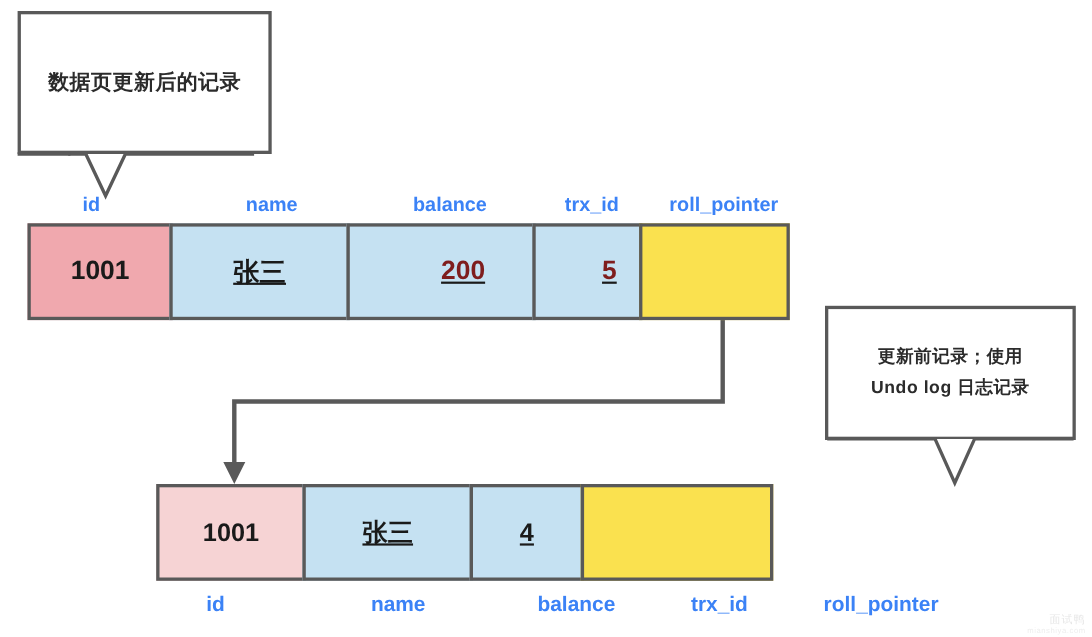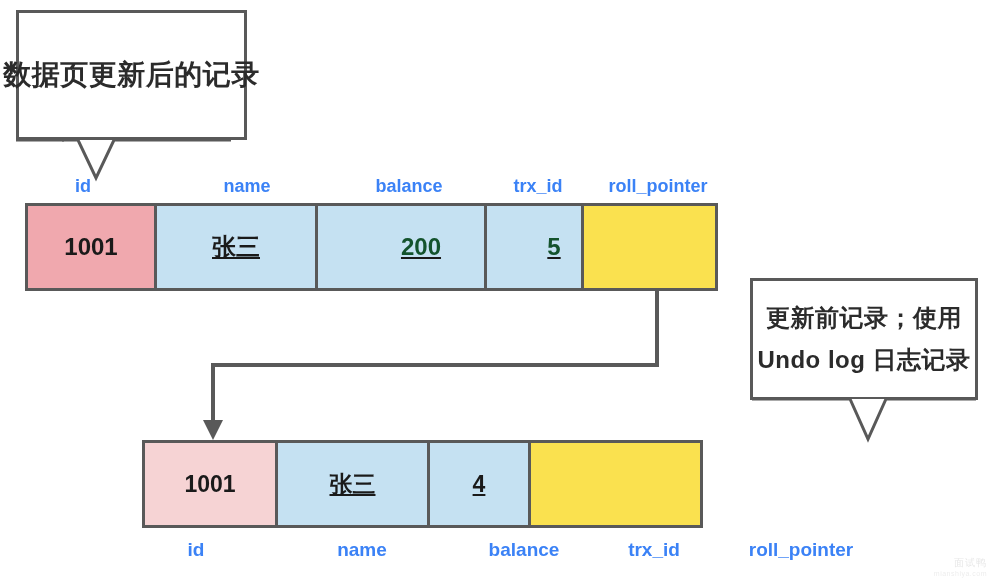--- a/index.html
+++ b/index.html
@@ -27,24 +27,24 @@
   }
   .callout-line {
     font-weight: bold;
     color: #2b2b2b;
     white-space: nowrap;
     letter-spacing: 0.5px;
   }
   .callout-tail { position: absolute; z-index: 6; overflow: visible; }
 
   #callout-top { left: 16px; top: 10px; width: 231px; height: 130px; }
-  #callout-top .callout-line { font-size: 28px; }
+  #callout-top .callout-line { font-size: 19px; }
 
   #callout-right { left: 750px; top: 278px; width: 228px; height: 122px; }
-  #callout-right .callout-line { font-size: 24px; line-height: 1.75; }
+  #callout-right .callout-line { font-size: 16px; line-height: 1.75; }
 
   
   .record-row {
     position: absolute;
     display: flex;
     z-index: 3;
   }
   .cell {
     border: 3px solid #595959;
     display: flex;
@@ -52,21 +52,21 @@
     justify-content: center;
     font-weight: bold;
     color: #1a1a1a;
     margin-right: -3px;
   }
   .cell:last-child { margin-right: 0; }
   .cell.c-id-dark   { background: #f0a8ae; }
   .cell.c-id-light  { background: #f6d3d4; }
   .cell.c-blue      { background: #c5e1f2; text-decoration: underline; }
   .cell.c-yellow    { background: #fae14f; }
-  .cell .val-red    { color: #14532d; margin-left: 40px; }
+  .cell .val-red    { color: #7f1d1d; margin-left: 40px; }
 
   #row-top    { left: 25px;  top: 203px; }
   #row-bottom { left: 142px; top: 440px; }
 
   #row-top .cell    { height: 88px; font-size: 24px; }
   #row-bottom .cell { height: 88px; font-size: 23px; }
 
   
   .labels { position: absolute; z-index: 3; }
   .label {

